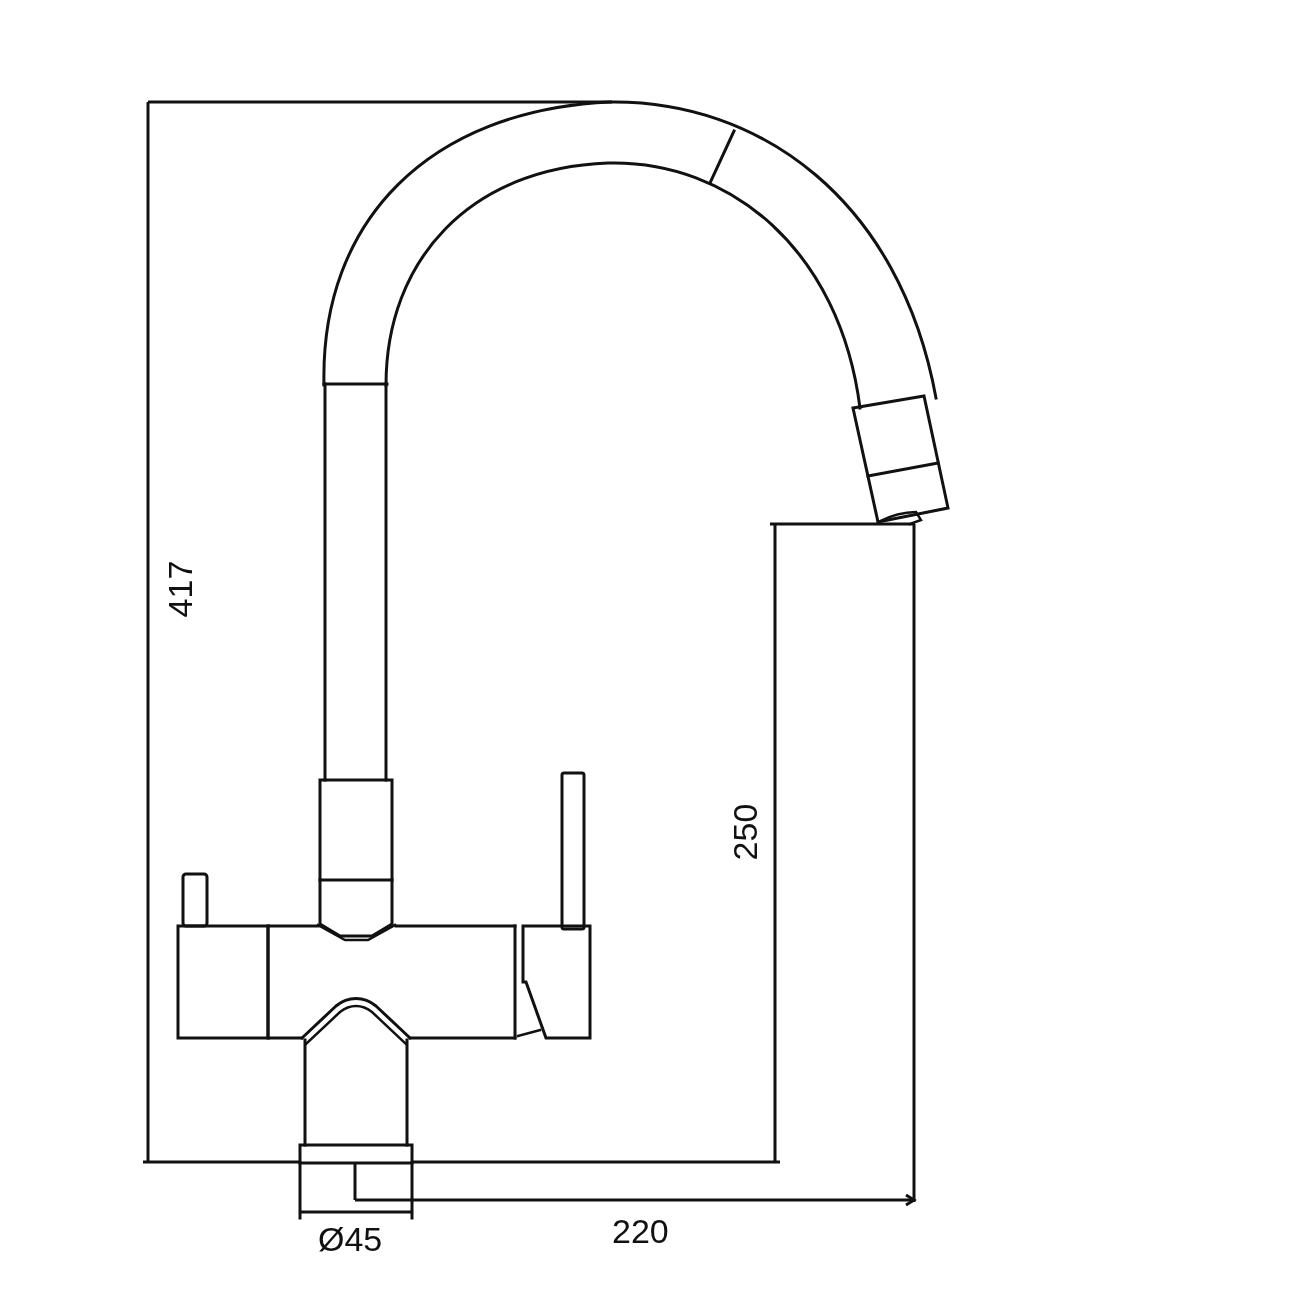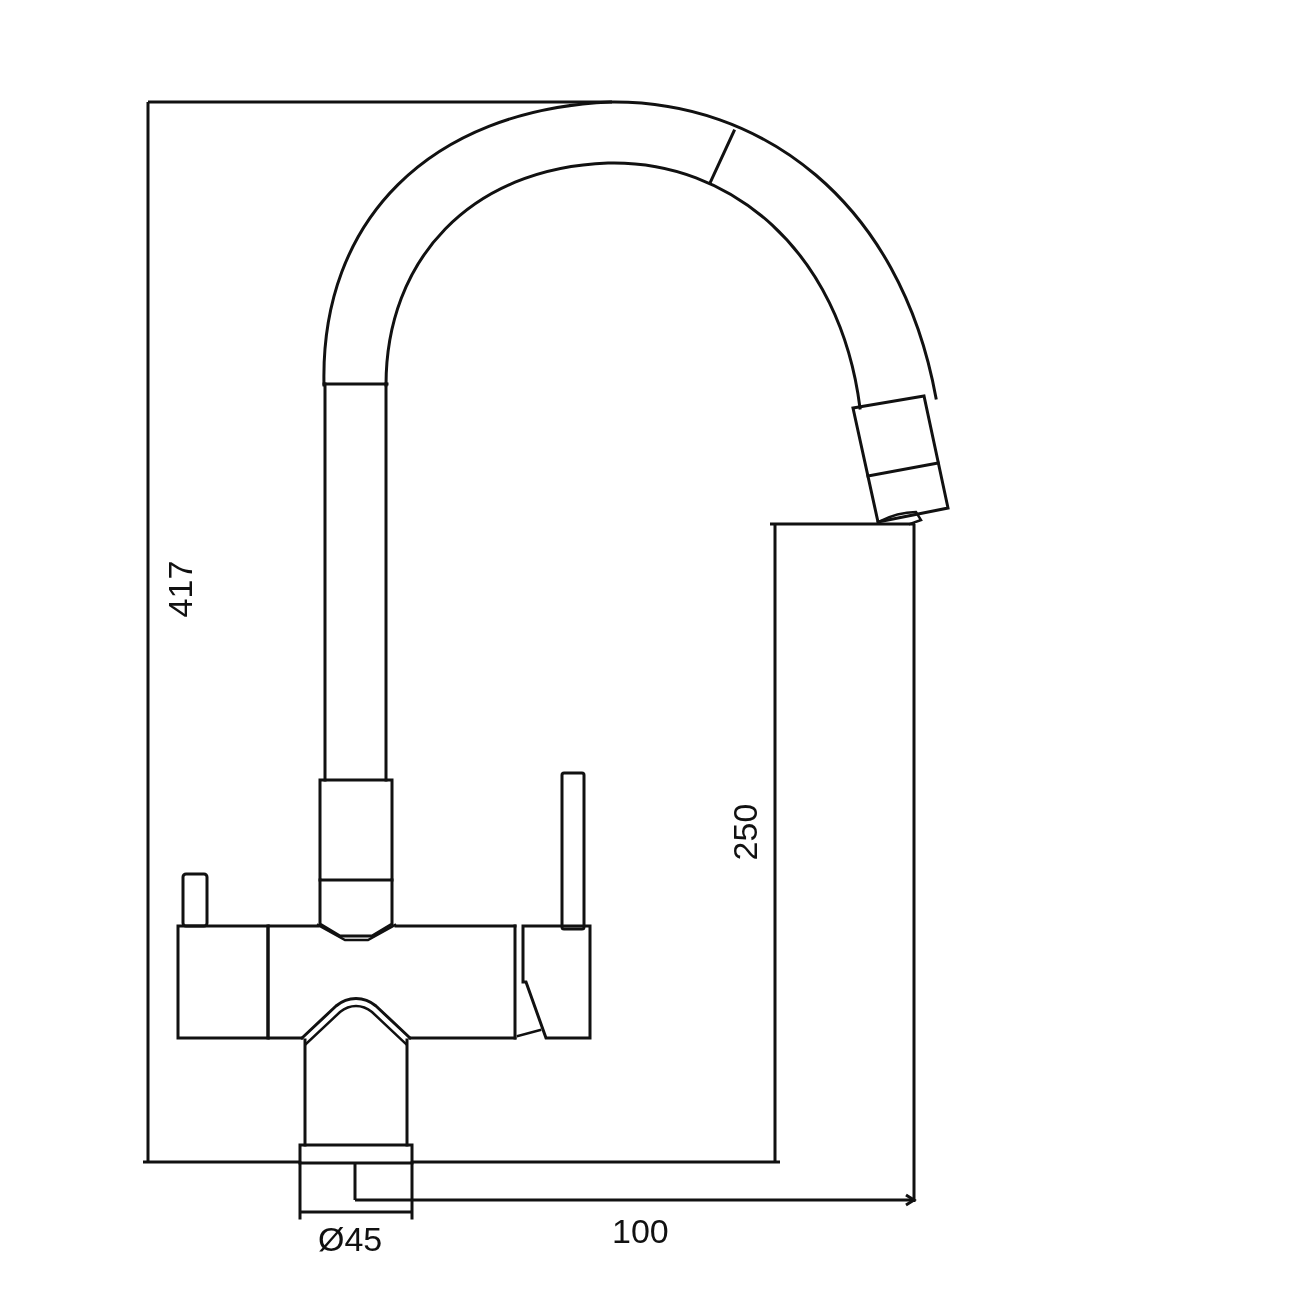--- a/index.html
+++ b/index.html
@@ -94,14 +94,14 @@
     <polyline class="dim" points="906,1195 914,1200 906,1205"></polyline>
   </g>
 
   <g>
     <line class="dim" x1="300" y1="1212" x2="412" y2="1212"></line>
   </g>
 </svg>
 
 <div class="lbl rot" style="left:150px; top:572px; width:60px; text-align:center;">417</div>
 <div class="lbl rot" style="left:715px; top:815px; width:60px; text-align:center;">250</div>
-<div class="lbl" style="left:612px; top:1214px;">100</div>
+<div class="lbl" style="left:612px; top:1214px;">220</div>
 <div class="lbl" style="left:318px; top:1222px;text-align:right;">Ø45</div>
 
 </body></html>

